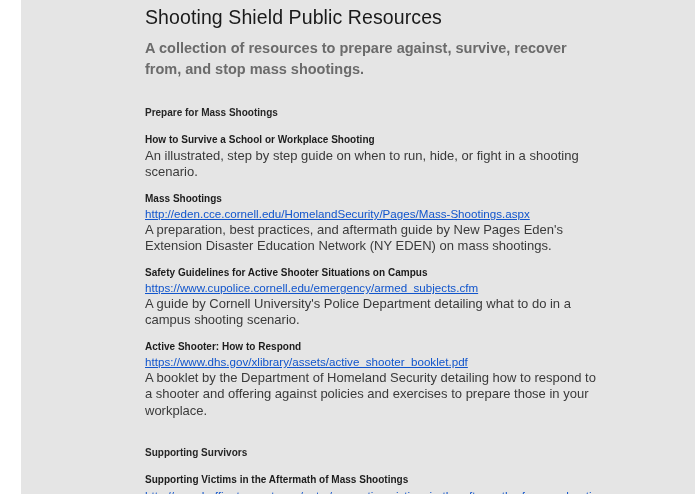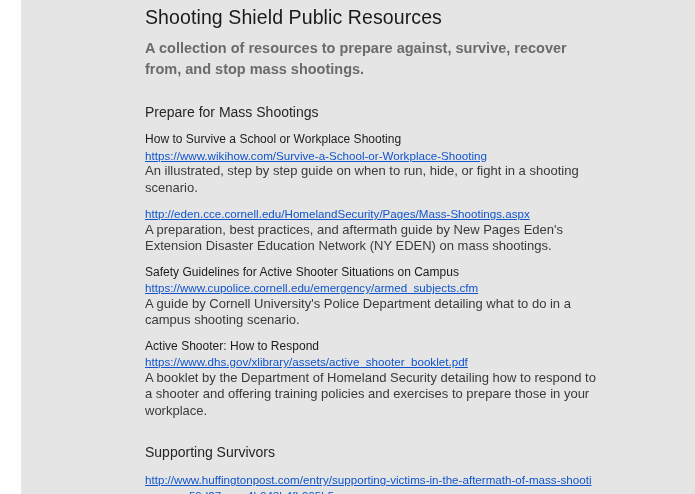--- a/index.html
+++ b/index.html
@@ -41,38 +41,38 @@
   .doc-subtitle {
     font-size: 14.5px;
     line-height: 20.5px;
     font-weight: 700;
     color: #6b6b6b;
     margin: 0;
     padding-top: 8px;
     width: 445px;
   }
   .section-heading {
-    font-size: 14px;
+    font-size: 10px;
     line-height: 21px;
-    font-weight: 400;
+    font-weight: 700;
     color: #262626;
     margin: 0;
     padding-top: 23px;
     padding-bottom: 2px;
   }
   .entry {
     padding-top: 10px;
   }
   .entry.first {
     padding-top: 7px;
   }
   .entry-title {
-    font-size: 12px;
+    font-size: 10px;
     line-height: 15.5px;
-    font-weight: 400;
+    font-weight: 700;
     color: #1c1c1c;
     margin: 0;
     letter-spacing: 0.02px;
   }
   .entry-link {
     display: block;
     font-size: 11.6px;
     line-height: 15.5px;
     color: #1155cc;
     text-decoration: underline;
@@ -100,45 +100,46 @@
 
     <h1 class="doc-title">Shooting Shield Public Resources</h1>
 
     <p class="doc-subtitle">A collection of resources to prepare against, survive, recover from, and stop mass shootings.</p>
 
     <div class="section">
       <h2 class="section-heading">Prepare for Mass Shootings</h2>
 
       <div class="entry first">
         <div class="entry-title">How to Survive a School or Workplace Shooting</div>
-        <a class="entry-link">https://www.wikihow.com/Survive-a-School-or-Workplace-Shooting</a>
         <div class="entry-desc">An illustrated, step by step guide on when to run, hide, or fight in a shooting scenario.</div>
       </div>
 
       <div class="entry">
+        <div class="entry-title">Mass Shootings</div>
         <a class="entry-link">http://eden.cce.cornell.edu/HomelandSecurity/Pages/Mass-Shootings.aspx</a>
         <div class="entry-desc">A preparation, best practices, and aftermath guide by New Pages Eden's Extension Disaster Education Network (NY EDEN) on mass shootings.</div>
       </div>
 
       <div class="entry">
         <div class="entry-title">Safety Guidelines for Active Shooter Situations on Campus</div>
         <a class="entry-link">https://www.cupolice.cornell.edu/emergency/armed_subjects.cfm</a>
         <div class="entry-desc">A guide by Cornell University's Police Department detailing what to do in a campus shooting scenario.</div>
       </div>
 
       <div class="entry">
         <div class="entry-title">Active Shooter: How to Respond</div>
         <a class="entry-link">https://www.dhs.gov/xlibrary/assets/active_shooter_booklet.pdf</a>
-        <div class="entry-desc">A booklet by the Department of Homeland Security detailing how to respond to a shooter and offering training policies and exercises to prepare those in your workplace.</div>
+        <div class="entry-desc">A booklet by the Department of Homeland Security detailing how to respond to a shooter and offering against policies and exercises to prepare those in your workplace.</div>
       </div>
     </div>
 
     <div class="section">
       <h2 class="section-heading">Supporting Survivors</h2>
 
       <div class="entry first">
+        <div class="entry-title">Supporting Victims in the Aftermath of Mass Shootings</div>
         <a class="entry-link">http://www.huffingtonpost.com/entry/supporting-victims-in-the-aftermath-of-mass-shootings_us_59d27eaee4b043b4fb095b5c</a>
 
       </div>
     </div>
 
   </div>
 </div>
 
 </body></html>

